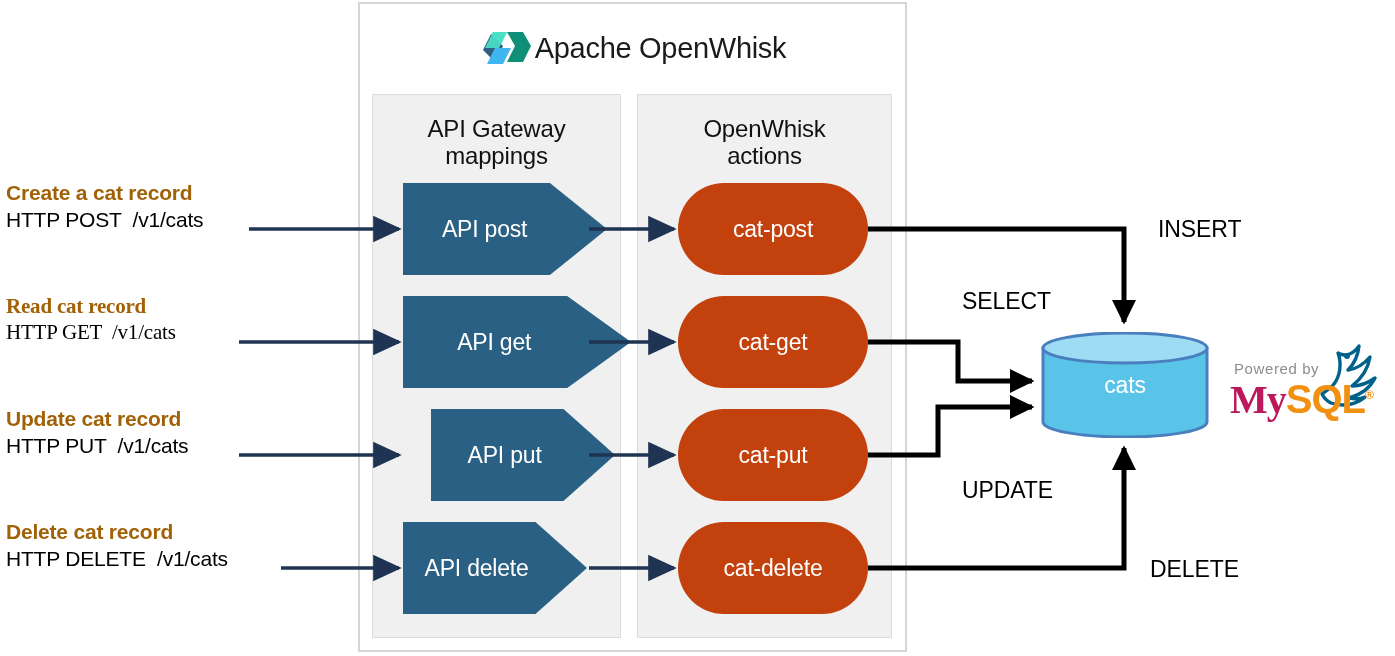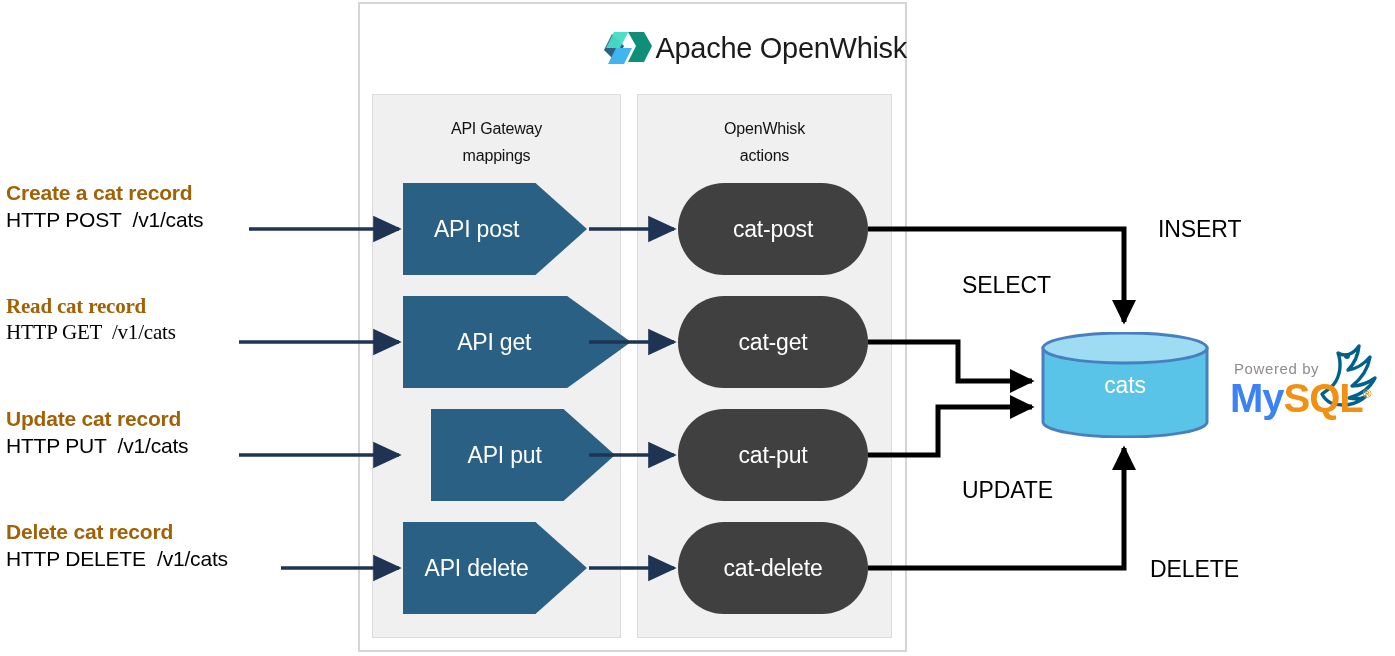--- a/index.html
+++ b/index.html
@@ -62,21 +62,21 @@
     box-sizing: border-box;
   }
   .ow-brand {
     position: absolute;
     left: 358px;
     top: 24px;
     width: 549px;
     height: 48px;
     display: flex;
     align-items: center;
-    justify-content: flex-end;
+    justify-content: center;
   }
   .ow-brand-text {
     font-size: 29px;
     color: #1b1b1b;
     letter-spacing: -0.3px;
     font-weight: normal;
   }
 
   
   .panel {
@@ -86,21 +86,21 @@
     box-sizing: border-box;
   }
   #panel-gateway { left: 372px; top: 94px; width: 249px; height: 544px; }
   #panel-actions { left: 637px; top: 94px; width: 255px; height: 544px; }
   .panel-title {
     position: absolute;
     left: 0;
     top: 20px;
     width: 100%;
     text-align: center;
-    font-size: 16px;
+    font-size: 24px;
     line-height: 27px;
     color: #111;
     letter-spacing: -0.2px;
   }
 
   
   .api-shape {
     position: absolute;
     width: 184px;
     height: 92px;
@@ -119,21 +119,21 @@
     color: #ffffff;
     font-size: 23px;
     letter-spacing: -0.2px;
   }
 
   
   .action-pill {
     position: absolute;
     width: 190px;
     height: 92px;
-    background: #404040;
+    background: #c2410c;
     border-radius: 46px;
     display: flex;
     align-items: center;
     justify-content: center;
   }
   .action-pill span {
     color: #ffffff;
     font-size: 23px;
     letter-spacing: -0.2px;
   }
@@ -187,21 +187,21 @@
     letter-spacing: 0.6px;
   }
   .mysql-word {
     position: absolute;
     left: 2px;
     top: 70px;
     font-size: 40px;
     font-weight: bold;
     letter-spacing: -1px;
   }
-  .mysql-my { color: #3b82f6; }
+  .mysql-my { color: #be185d; font-family: Liberation Serif, serif; }
   .mysql-sql { color: #f29111; }
   .mysql-reg {
     font-size: 12px;
     color: #f29111;
     vertical-align: super;
   }
 </style>
 </head>
 <body>
 
@@ -256,21 +256,21 @@
     </div>
   </div>
 
   <div class="panel" id="panel-actions">
     <div class="panel-title">
       <div>OpenWhisk</div>
       <div>actions</div>
     </div>
   </div>
 
-  <div class="api-shape" style="left:403px; top:183px;">
+  <div class="api-shape" style="left:403px; top:183px;padding-left:20px;">
     <span>API post</span>
   </div>
   <div class="api-shape" style="left:403px; top:296px;padding-left:44px;">
     <span>API get</span>
   </div>
   <div class="api-shape" style="left:403px; top:409px;margin-left:28px;">
     <span>API put</span>
   </div>
   <div class="api-shape" style="left:403px; top:522px;">
     <span>API delete</span>
@@ -322,21 +322,21 @@
     <path d="M868,568 L1124,568 L1124,448" stroke="#000000" stroke-width="5" fill="none" marker-end="url(#blackArrow)"></path>
   </svg>
 
   <svg class="db-cyl" viewBox="0 0 168 106">
     <path d="M2,16 L2,90 A82,15 0 0 0 166,90 L166,16 Z" fill="#5ac3e8" stroke="#4a7fbf" stroke-width="3"></path>
     <ellipse cx="84" cy="16" rx="82" ry="15" fill="#9ddcf2" stroke="#4a7fbf" stroke-width="3"></ellipse>
   </svg>
   <div class="db-label">cats</div>
 
   <div class="sql-label" style="left:1150px; top:216px;margin-left:8px;">INSERT</div>
-  <div class="sql-label" style="left:962px; top:272px;">SELECT</div>
+  <div class="sql-label" style="left:962px; top:288px;">SELECT</div>
   <div class="sql-label" style="left:962px; top:477px;">UPDATE</div>
   <div class="sql-label" style="left:1150px; top:556px;">DELETE</div>
 
   <div class="mysql-logo">
     <svg width="167" height="128" viewBox="0 0 167 128" style="position:absolute;left:0;top:0;">
       <path d="M106,78 C112,70 114,58 110,47 C118,52 126,47 131,40
                C130,50 126,58 120,64 C128,63 136,58 142,51
                C140,63 133,73 124,80 C132,80 140,77 147,72
                C142,82 132,89 121,92 C126,93 132,93 137,91
                C128,99 115,101 103,97 C99,95 96,92 94,88

